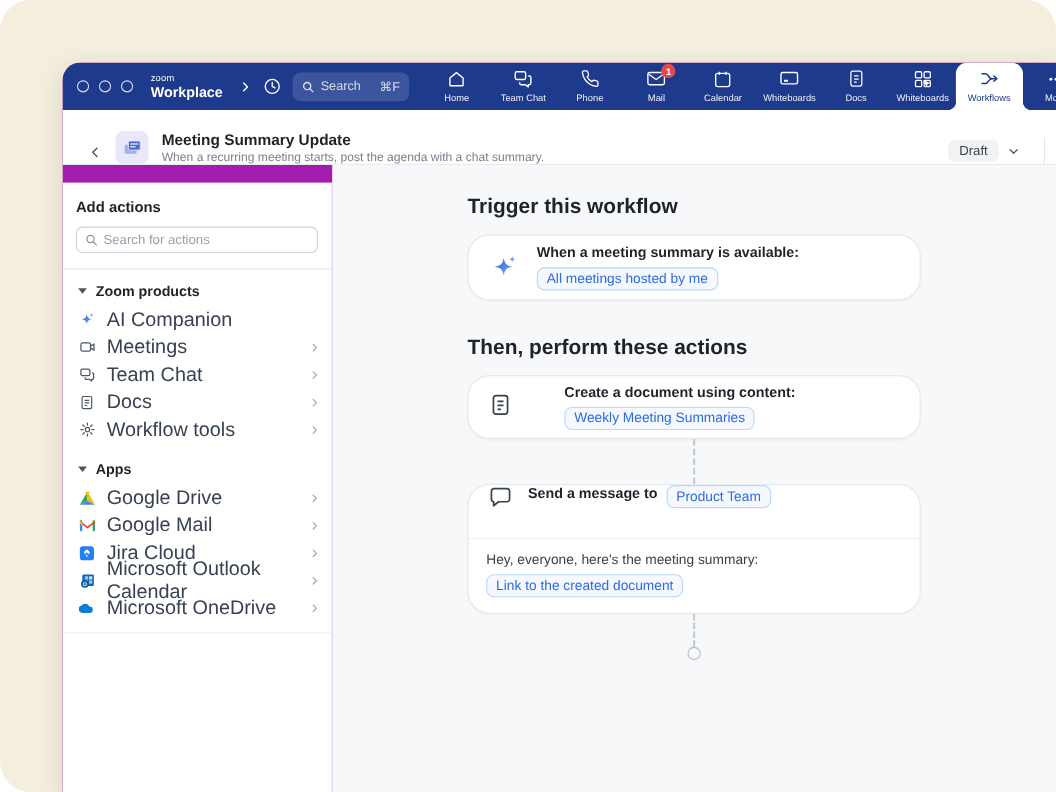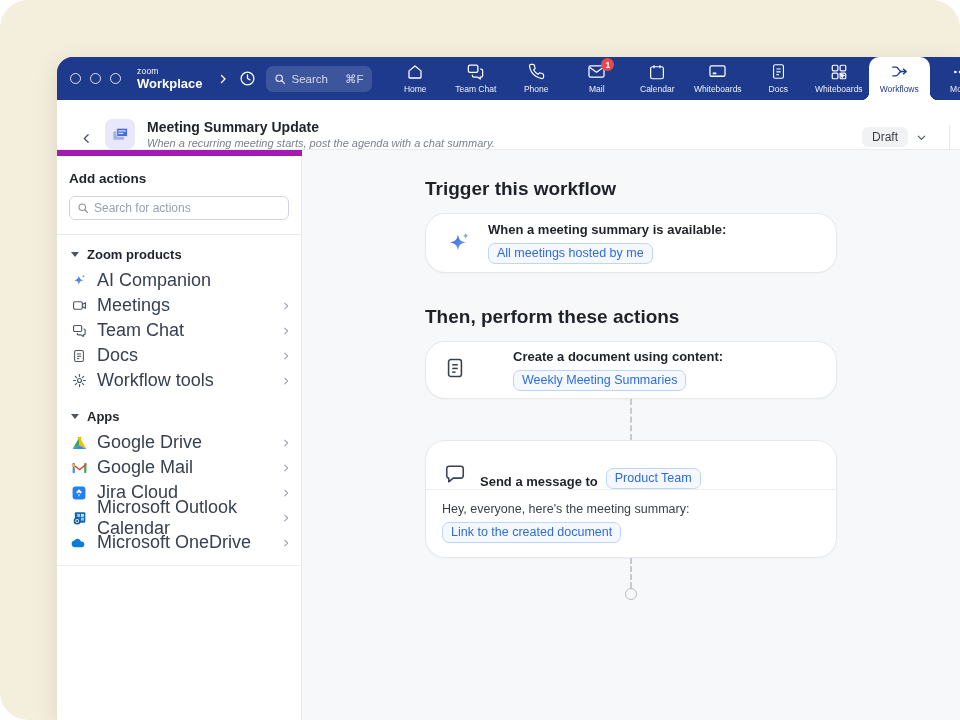--- a/index.html
+++ b/index.html
@@ -58,28 +58,28 @@
     position:absolute; left:0; top:43px; right:0; height:50px; background:#fff;
     border-bottom:1px solid #e9eaec; display:flex; align-items:flex-end; padding:0 10px 0 18px;
   }
   .back-btn { width:22px; height:22px; display:flex; align-items:center; justify-content:center; cursor:pointer; }
   .wf-icon {
     width:30px; height:30px; border-radius:7px; background:#e9e8fb; margin-left:8px;
     display:flex; align-items:center; justify-content:center;
   }
   .title-block { margin-left:12px; }
   .wf-title { font-size:14px; font-weight:bold; color:#1f2329; }
-  .wf-subtitle { font-size:11px; color:#7a818c; margin-top:2px;font-style:italic; }
+  .wf-subtitle { font-size:11px; color:#7a818c; margin-top:2px; }
   .header-right { margin-left:auto; display:flex; align-items:center; gap:8px; }
   .draft-pill { background:#f1f2f4; border-radius:6px; padding:3px 10px; font-size:12px; color:#3c4149; }
   .hdr-divider { width:1px; height:24px; background:#e5e7eb; margin-left:14px; }
 
   
   .sidebar {
-    position:absolute; left:0; top:99px; bottom:0; width:245px; background:#fff;
+    position:absolute; left:0; top:109px; bottom:0; width:245px; background:#fff;
     border-right:1px solid #e7e9ec; padding-top:15px;
   }
   .sb-title { font-size:13.5px; font-weight:bold; color:#1f2329; padding:0 12px; }
   .sb-search-wrap { padding:10px 12px 14px 12px; }
   .sb-search {
     width:100%; height:24px; border:1px solid #cfd4da; border-radius:6px;
     display:flex; align-items:center; gap:5px; padding:0 7px; background:#fff;
   }
   .sb-search input {
     border:none; outline:none; flex:1; font-size:12px; color:#374151; min-width:0;
@@ -111,21 +111,21 @@
   .pill {
     display:inline-block; margin-top:6px; padding:2px 8px 3px 8px; font-size:12.5px;
     color:#2e6ae0; background:#f5f9ff; border:1px solid #bcd7f7; border-radius:7px;
     white-space:nowrap; cursor:pointer;
   }
   .heading2 { margin-top:33px; }
   .action-card1 { margin-top:13px; height:58px; display:flex; align-items:center; padding:0 16px 0 18px;gap:33px; }
   .connector { width:0; height:41px; border-left:2px dashed #c6cad1; margin:0 auto; }
   .connector2 { height:30px; }
   .action-card2 { }
-  .ac2-row1 { height:49px; display:flex; align-items:flex-end; padding:0 16px 0 18px; border-bottom:1px solid #eceef0; }
+  .ac2-row1 { height:49px; display:flex; align-items:flex-start; padding:0 16px 0 18px; border-bottom:1px solid #eceef0; }
   .ac2-row1 .card-title { margin-left:14px; }
   .ac2-row1 .pill { margin:0 0 0 8px; }
   .ac2-row2 { padding:12px 16px 14px 16px; }
   .msg-text { font-size:12.5px; color:#3a3f47; }
   .end-node {
     width:12px; height:12px; border:1.6px solid #b7bcc4; border-radius:50%;
     background:#f7f8fa; margin:0 auto;
   }
 </style>
 </head>

